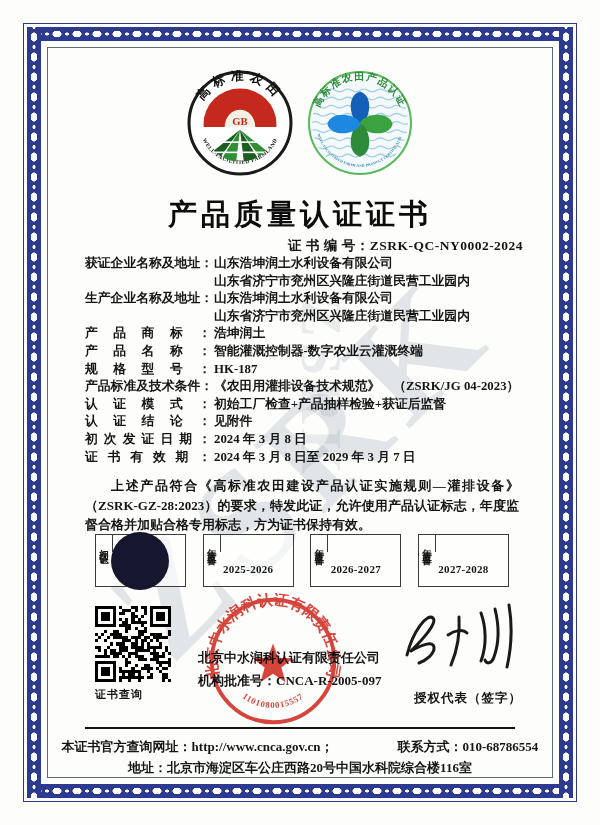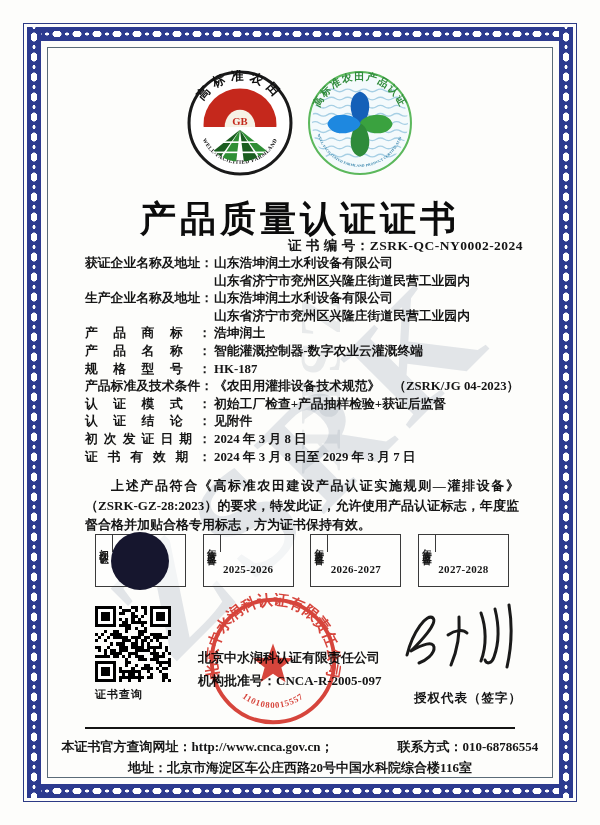--- a/index.html
+++ b/index.html
@@ -38,21 +38,21 @@
       font-family:"Liberation Serif","DejaVu Serif",serif;}
   .wm1{left:0;top:330px;width:500px;text-align:center;font-size:150px;
        letter-spacing:14px;color:rgba(122,134,158,0.20);transform:rotate(-45deg);}
   .wm2{left:305px;top:248px;font-size:58px;letter-spacing:6px;
        color:rgba(122,134,158,0.16);transform:rotate(90deg);transform-origin:left top;}
 
   .logos{position:absolute;top:20px;left:0;width:100%;display:flex;justify-content:center;gap:14px;z-index:1;}
   .logo{width:106px;height:106px;}
 
   .title{position:absolute;top:145px;left:0;width:100%;text-align:center;
-         font-size:36px;font-weight:bold;letter-spacing:4px;color:#0c0c0c;z-index:1;}
+         font-size:29px;font-weight:bold;letter-spacing:4px;color:#0c0c0c;z-index:1;}
 
   .certno{position:absolute;top:187px;left:238px;font-size:13.5px;font-weight:bold;
           letter-spacing:0.5px;white-space:nowrap;z-index:1;}
 
   .fields{position:absolute;top:205px;left:35px;right:28px;z-index:1;}
   .f-row{display:flex;height:17.6px;line-height:17.6px;font-size:12.8px;
          font-weight:bold;white-space:nowrap;}
   .f-label{flex:0 0 126px;width:126px;text-align:justify;text-align-last:justify;}
   .f-value{margin-left:3px;}
 

